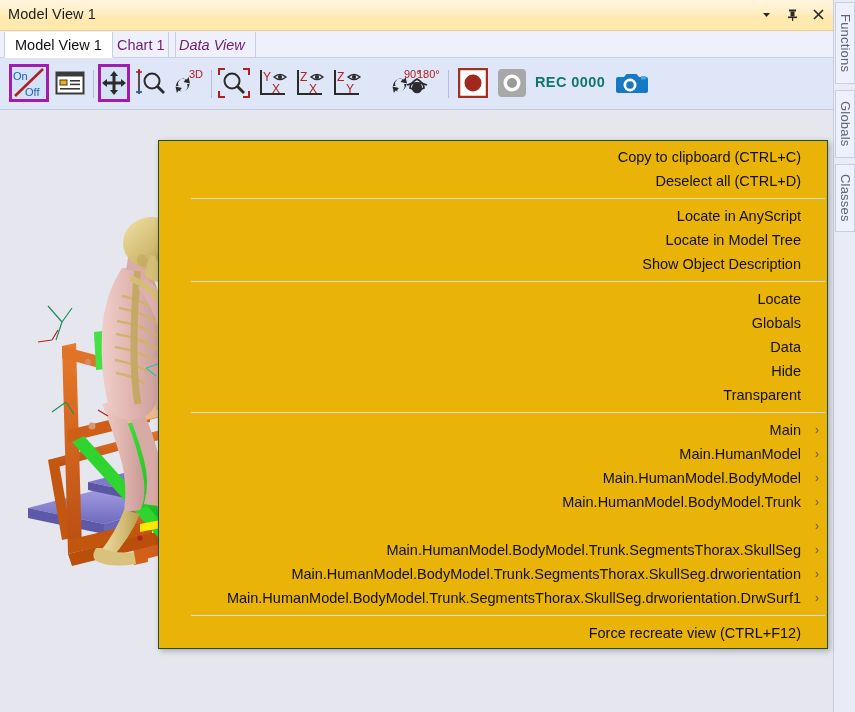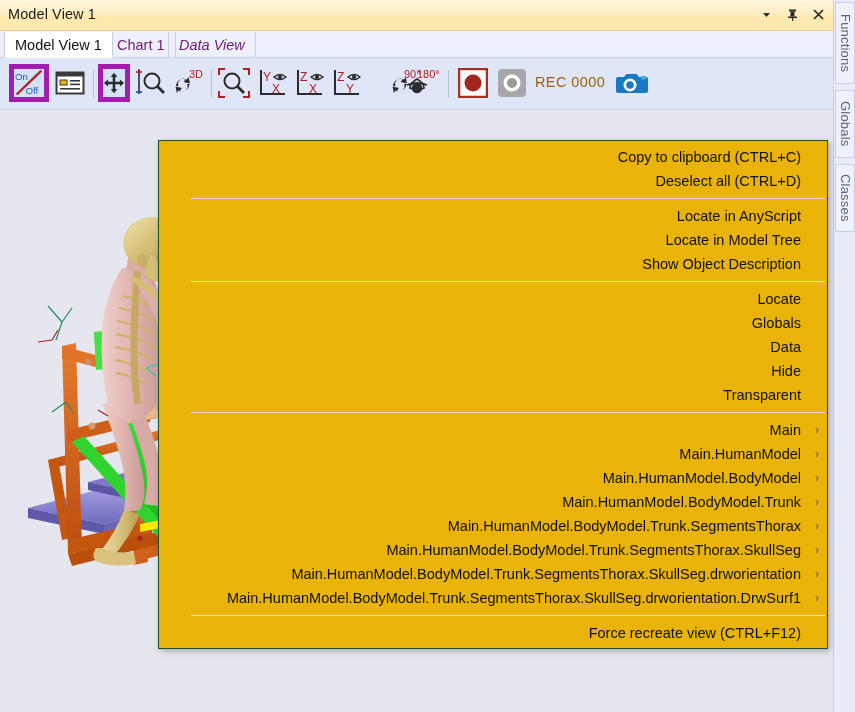--- a/index.html
+++ b/index.html
@@ -99,36 +99,37 @@
     position: absolute;
     top: 6px;
     height: 38px;
     display: flex;
     align-items: center;
     justify-content: center;
     box-sizing: border-box;
     cursor: pointer;
   }
   .tool.framed {
-    border: 5px solid #a21caf;
+    border: 3px solid #a21caf;
     background: #d3e2f7;
   }
   .sep {
     position: absolute;
     top: 12px;
     width: 1px; height: 28px;
     background: #b6bed2;
   }
   .rec-label {
     position: absolute;
     top: 16px;
     font-size: 14.5px;
-    color: #a16207;
+    color: #0f766e;
     letter-spacing: .4px;
     white-space: nowrap;
+    font-weight: bold;
   }
 
   
   .viewport {
     position: absolute;
     left: 0; top: 110px;
     width: 833px; height: 560px;
     background: #e6e6ef;
     overflow: hidden;
   }
@@ -556,21 +557,20 @@
     </div>
     <div class="mi">
       <span>Main.HumanModel.BodyModel</span>
       <span class="chev">›</span>
     </div>
     <div class="mi">
       <span>Main.HumanModel.BodyModel.Trunk</span>
       <span class="chev">›</span>
     </div>
     <div class="mi">
-      <span>Main.HumanModel.BodyModel.Trunk.SegmentsThorax</span>
       <span class="chev">›</span>
     </div>
     <div class="mi">
       <span>Main.HumanModel.BodyModel.Trunk.SegmentsThorax.SkullSeg</span>
       <span class="chev">›</span>
     </div>
     <div class="mi">
       <span>Main.HumanModel.BodyModel.Trunk.SegmentsThorax.SkullSeg.drworientation</span>
       <span class="chev">›</span>
     </div>

